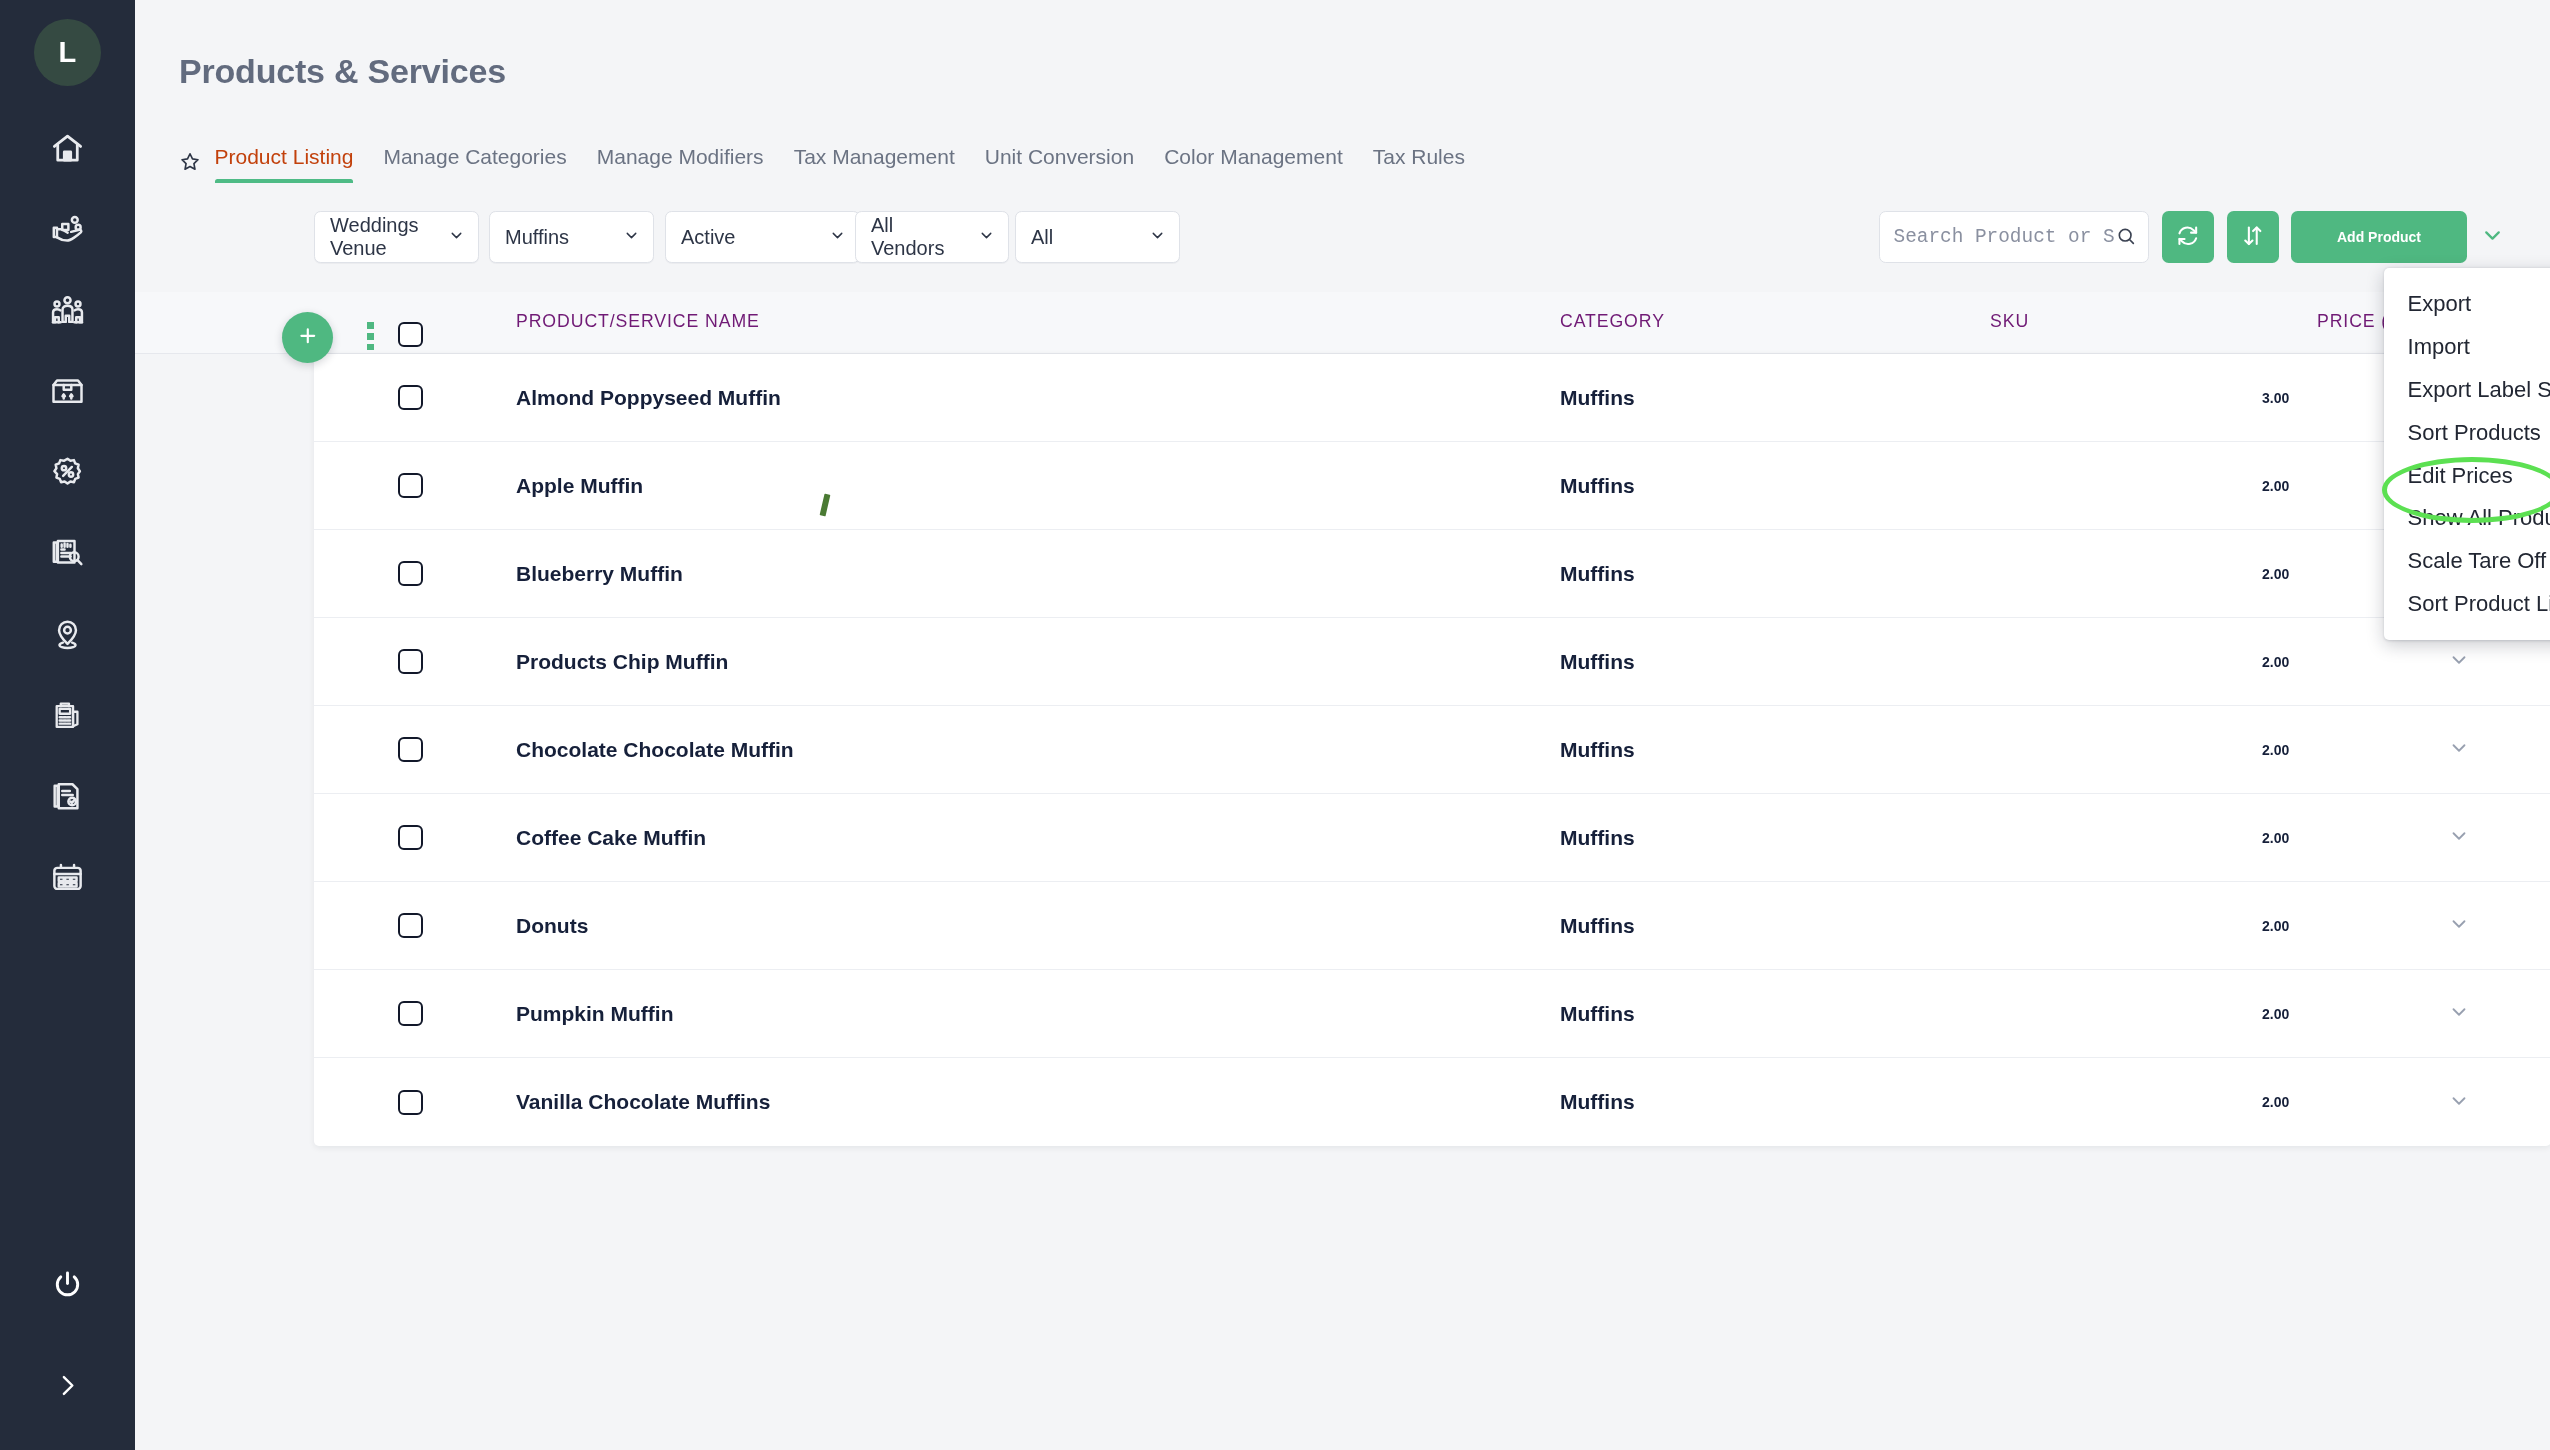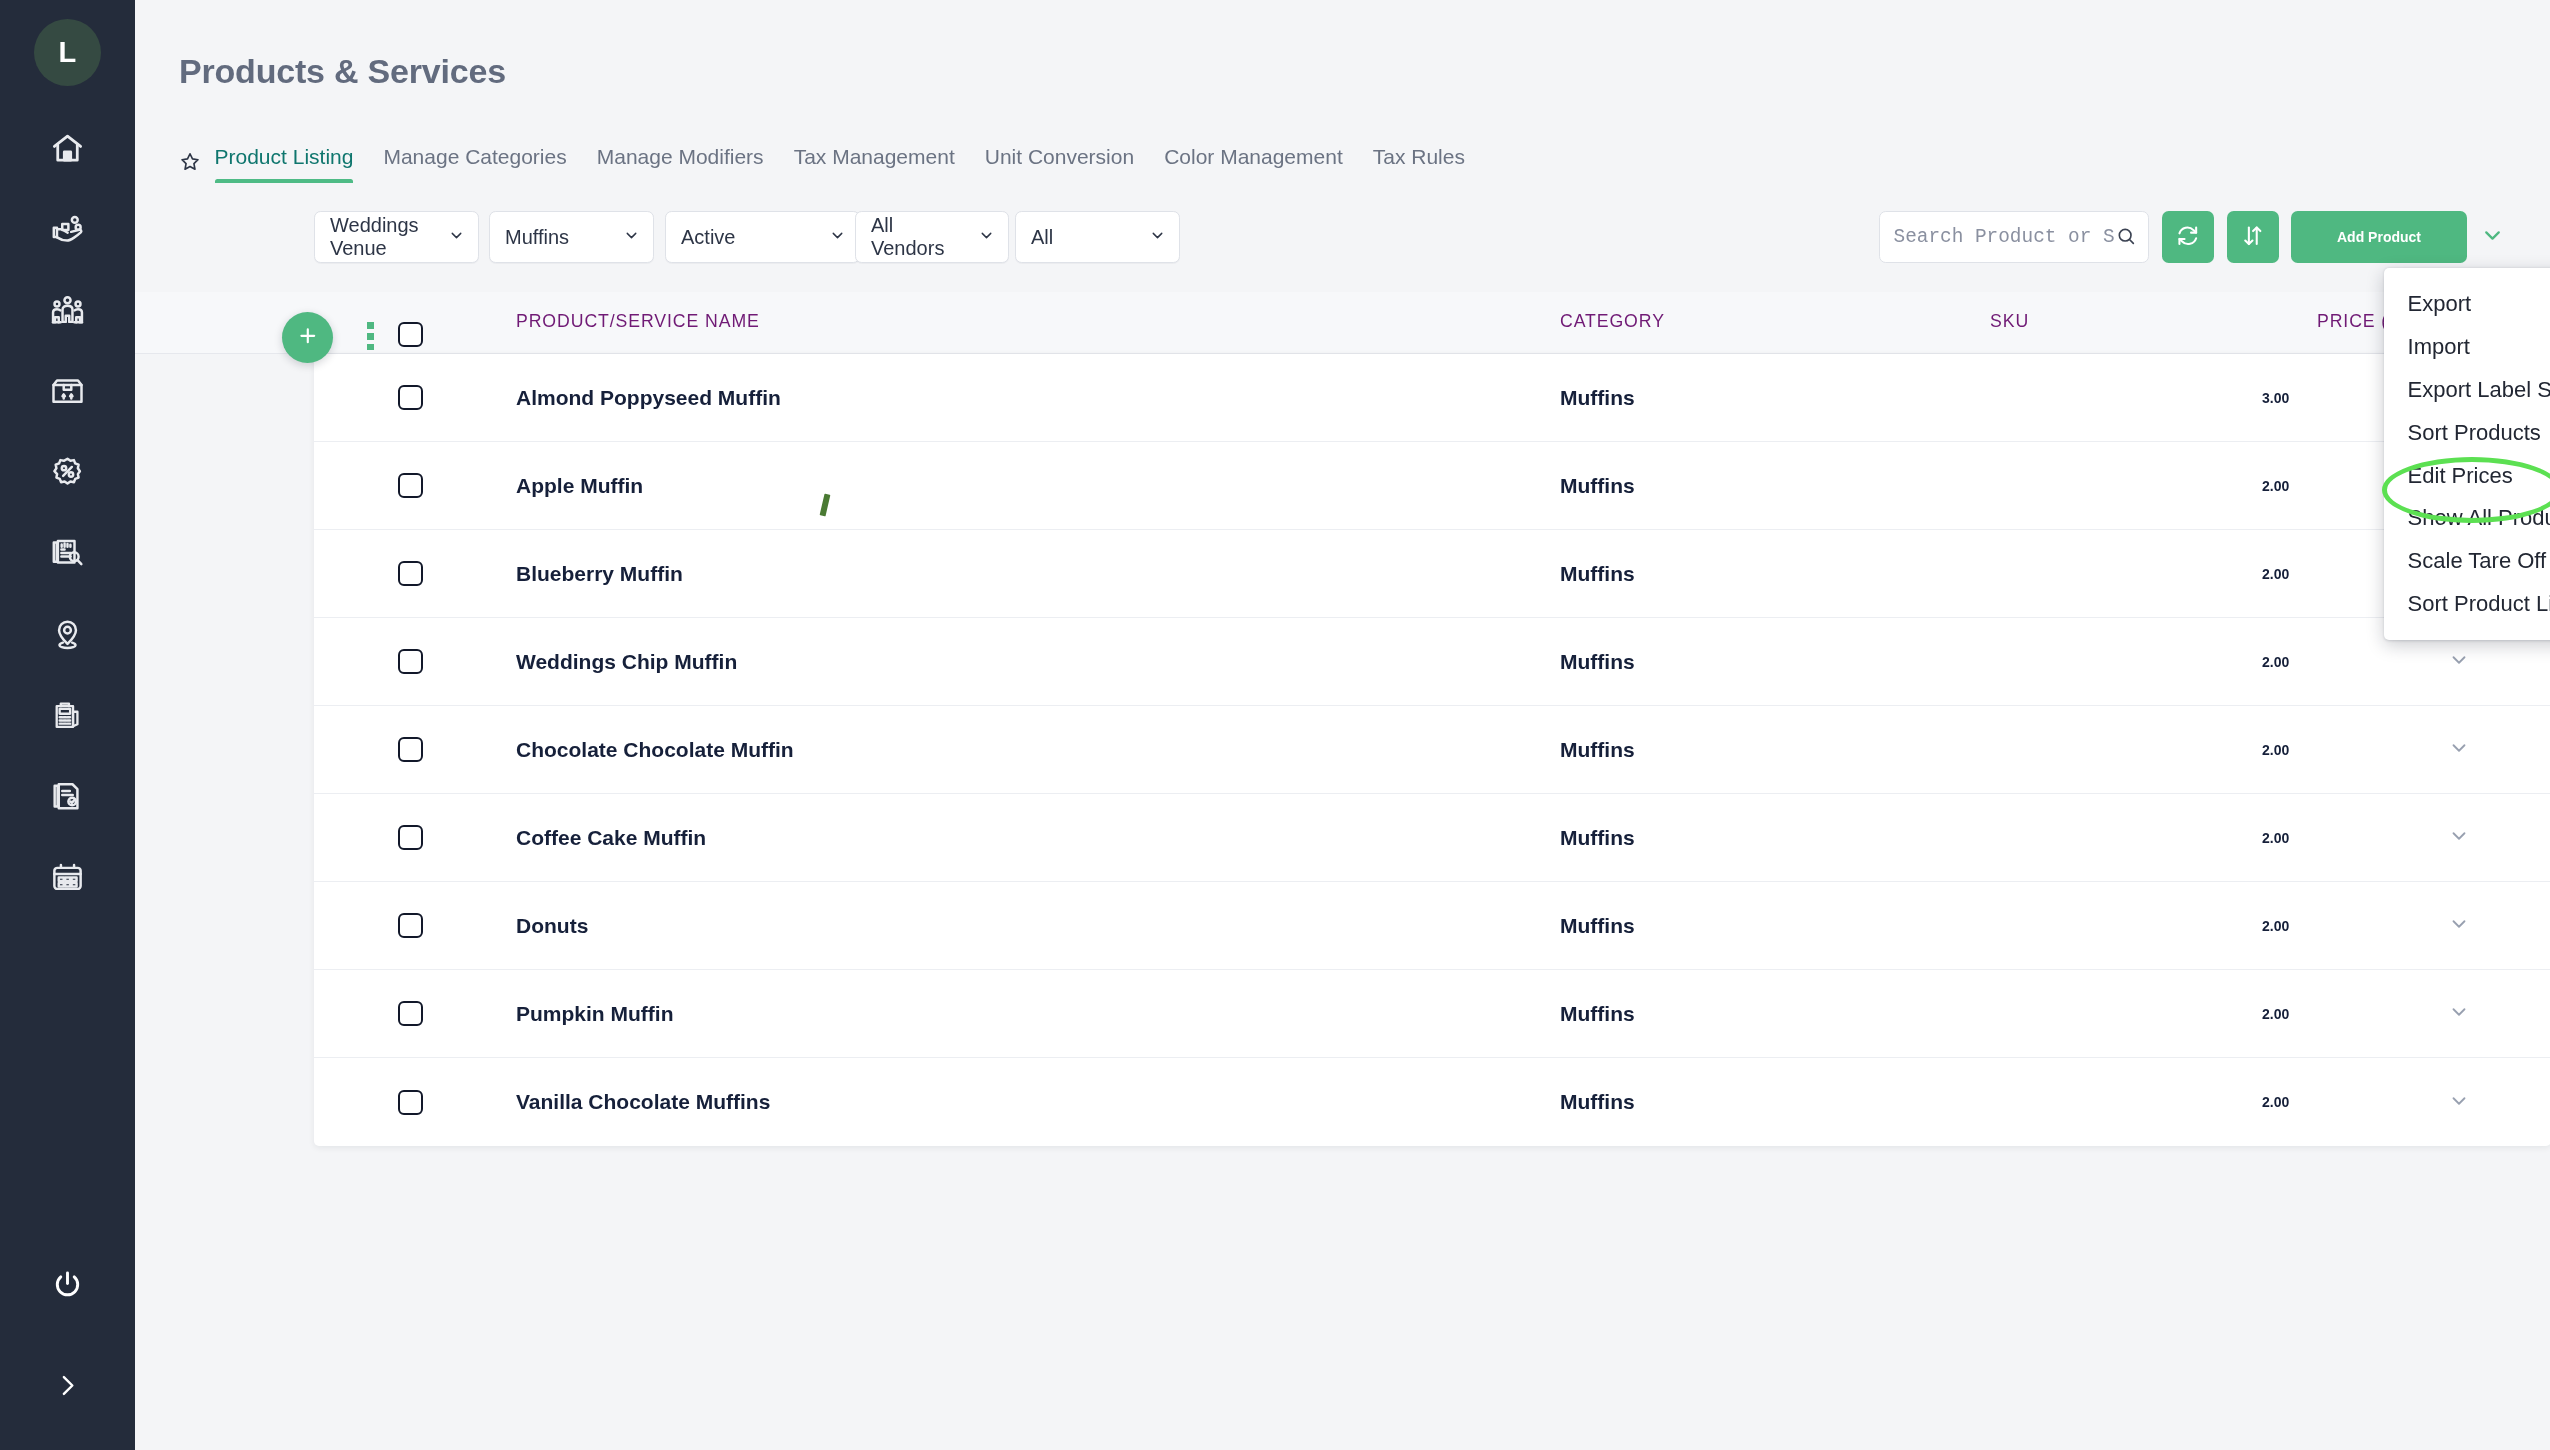--- a/index.html
+++ b/index.html
@@ -52,21 +52,21 @@
     position: absolute; left: 44px; top: 145px;
     display: flex; align-items: flex-end; gap: 0;
   }
   #star-icon { margin-right: 13.5px; margin-bottom: 7.6px; color: #2d3546; }
   .tab {
     font-size: 21px; color: #6b7383;
     padding: 0 15px 14.3px 15px;
     position: relative; white-space: nowrap; cursor: pointer;
   }
   .tab.first { padding-left: 0; }
-  .tab.active { color: #0f766e; }
+  .tab.active { color: #c2410c; }
   .tab.active::after {
     content: ""; position: absolute; left: 0; right: 15px; bottom: 0;
     height: 4.2px; background: #4ebb86; border-radius: 2.5px 2.5px 0 0;
   }
 
   
   #filterbar { position: absolute; left: 0; top: 211px; width: 2415px; height: 61px; }
   .select {
     position: absolute; top: 0; height: 52px;
     background: #fff; border: 0.8px solid #dfe2e8; border-radius: 6.7px;
@@ -502,21 +502,21 @@
       <div class="cell-price">2.00</div>
       <div class="row-caret">
         <svg width="22" height="22" viewBox="0 0 24 24" fill="none" stroke="currentColor" stroke-width="2" stroke-linecap="round" stroke-linejoin="round">
             <path d="m6 9 6 6 6-6"></path>
           </svg>
       </div>
     </div>
 
     <div class="row">
       <div class="cb"></div>
-      <div class="cell-name">Weddings Chip Muffin</div>
+      <div class="cell-name">Products Chip Muffin</div>
       <div class="cell-cat">Muffins</div>
       <div class="cell-price">2.00</div>
       <div class="row-caret">
         <svg width="22" height="22" viewBox="0 0 24 24" fill="none" stroke="currentColor" stroke-width="2" stroke-linecap="round" stroke-linejoin="round">
             <path d="m6 9 6 6 6-6"></path>
           </svg>
       </div>
     </div>
 
     <div class="row">

